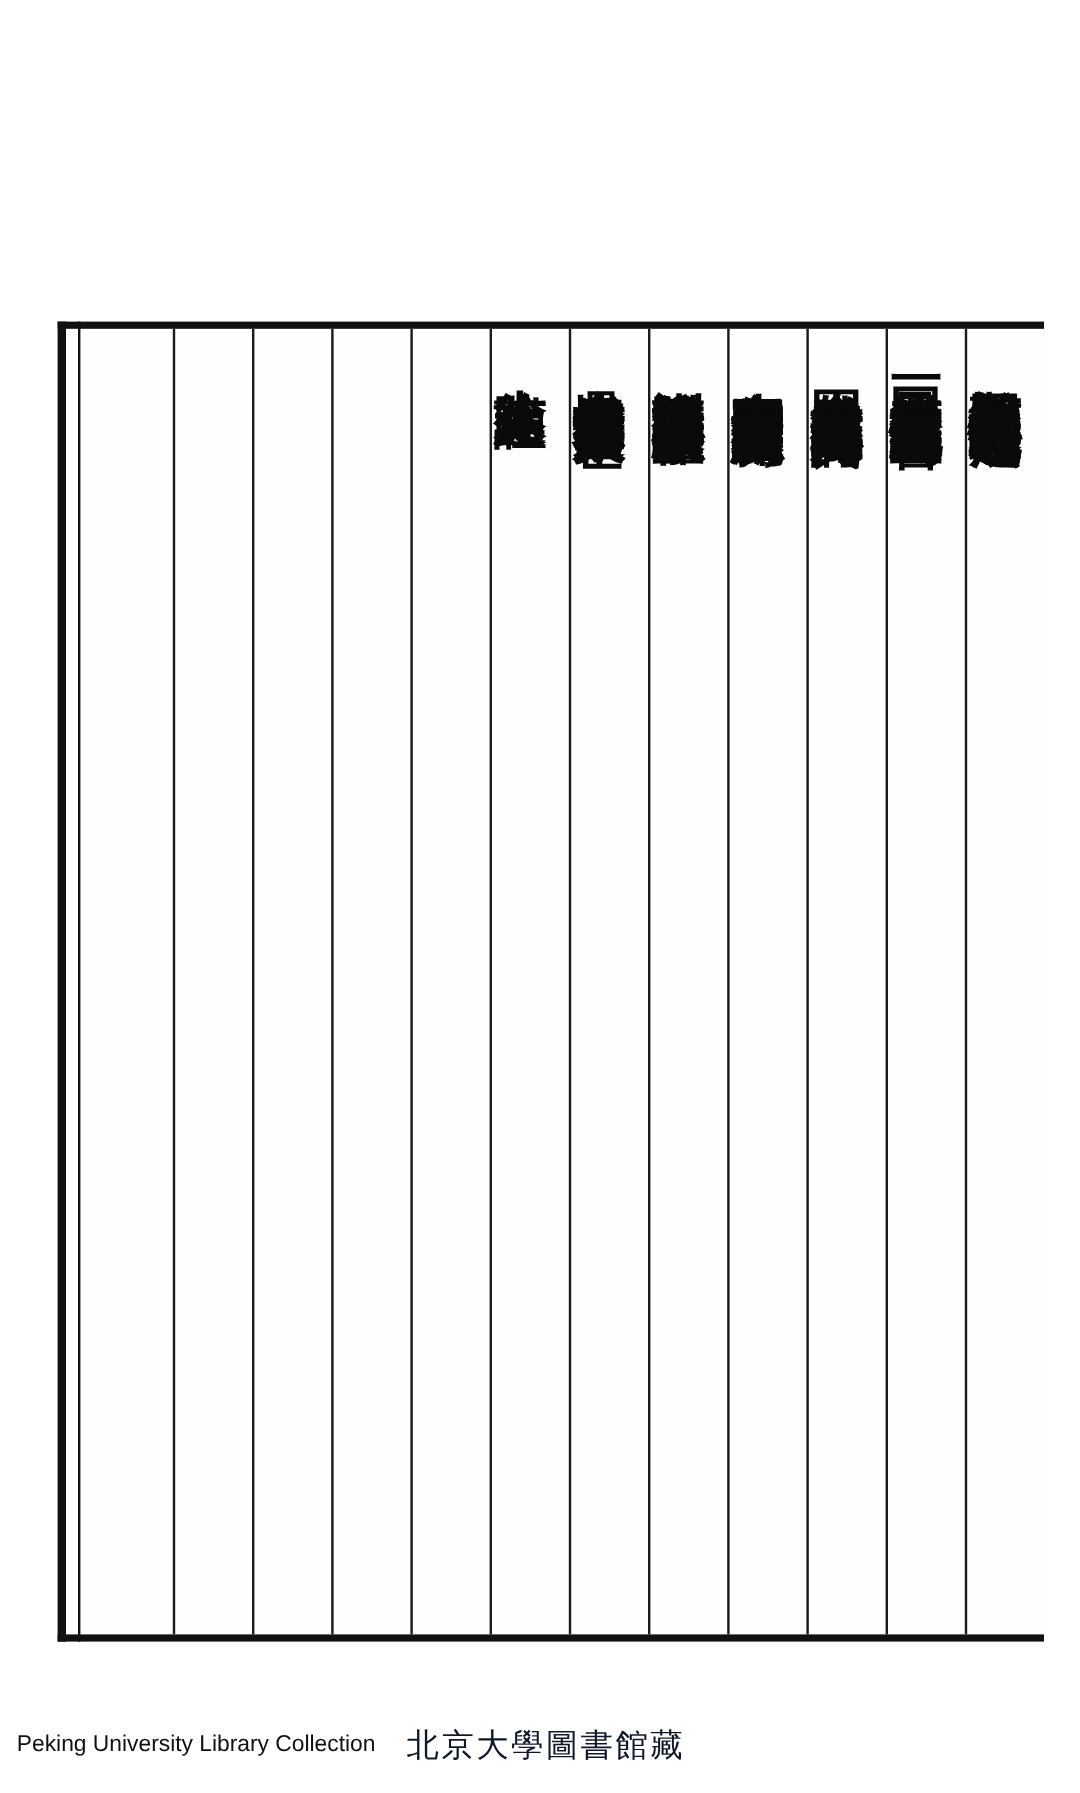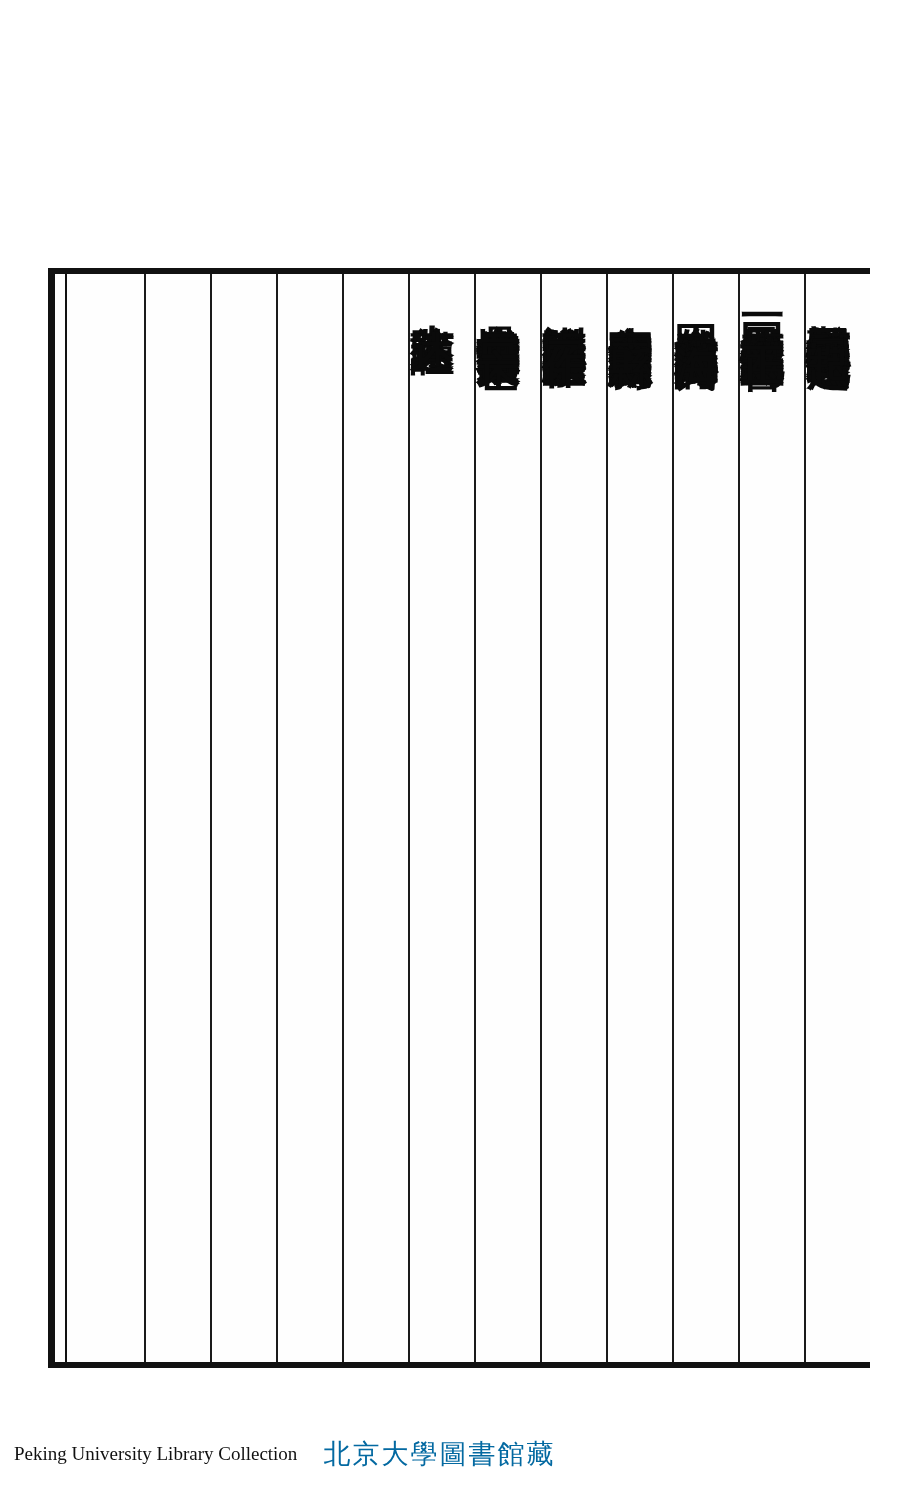--- a/index.html
+++ b/index.html
@@ -129,28 +129,28 @@
     top: 1424px;
     width: 900px;
     height: 60px;
     display: flex;
     align-items: center;
     gap: 26px;
     padding-left: 14px;
     box-sizing: border-box;
   }
   #footer .en {
-    font-family: Liberation Serif, serif;
+    font-family: Liberation Sans, sans-serif;
     font-size: 19px;
     color: #111;
   }
   #footer .zh {
     font-family: "DejaVu Serif", serif;
     font-size: 27px;
-    color: #0369a1;
+    color: #0f172a;
     letter-spacing: 2px;
   }
 </style>
 </head>
 <body>
 
 <div id="scan">
 
   <div id="banxin">
     <div class="bx-text">戴氏家譜卷二十三</div>

